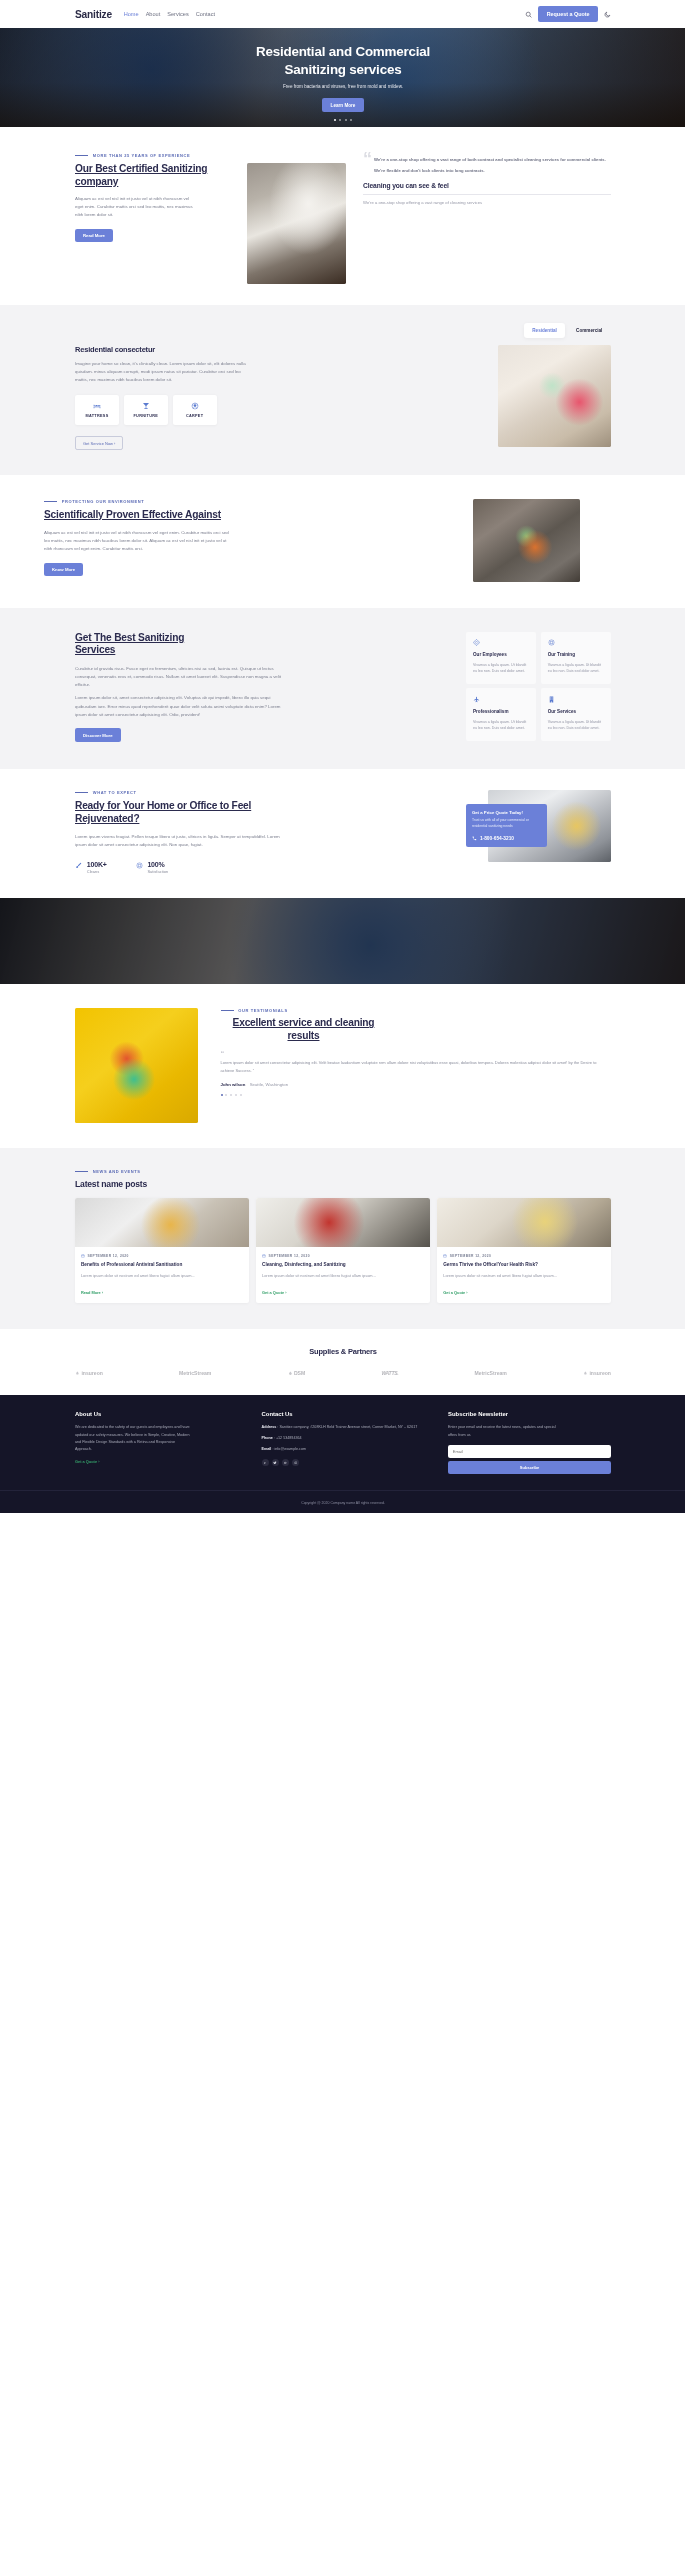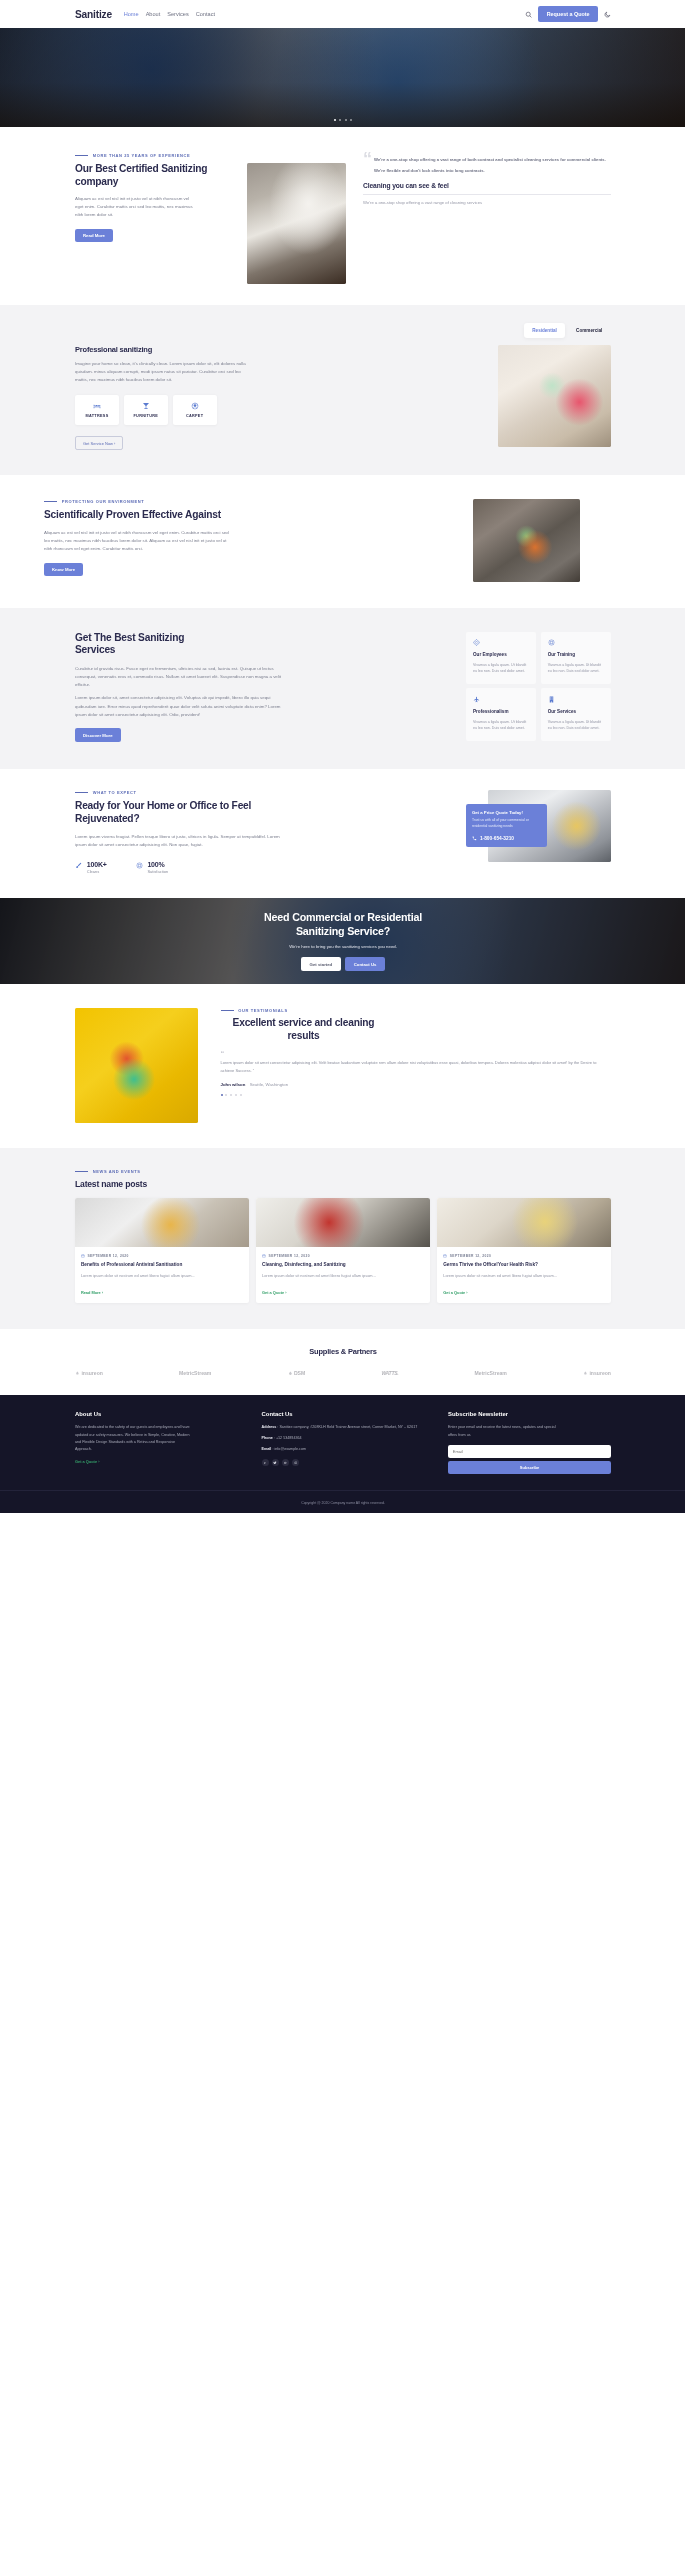--- a/index.html
+++ b/index.html
@@ -60,21 +60,21 @@
   }
   .hero-dots { position: absolute; bottom: 5.9px; left: 0; right: 0; display: flex; justify-content: center; gap: 3.2px; z-index: 3; }
   .hero-dots i { width: 2.1px; height: 2.1px; border-radius: 50%; background: rgba(255,255,255,.55); display: block; }
   .hero-dots i.on { background: #fff; }
 
   
   .eyebrow { display: flex; align-items: center; gap: 4.8px; margin-bottom: 4.8px; }
   .eyebrow .line { width: 13px; height: 0.8px; background: #5b6bb5; display: block; }
   .eyebrow span { font-size: 4px; letter-spacing: 0.6px; font-weight: bold; color: #5b6bb5; }
   h2.sec {
-    font-size: 10.2px; line-height: 1.25; color: #2b2b4e; font-weight: bold; letter-spacing: -0.2px;
+    font-size: 10.2px; line-height: 1.25; color: #2b2b4e; font-weight: bold; letter-spacing: -0.2px; text-decoration: underline;
   }
   p.body { font-size: 4.4px; line-height: 1.85; color: #7b7e8e; }
   .btn-primary {
     background: #6b80d8; border: none; color: #fff; font-size: 4.3px; font-weight: bold;
     padding: 4.3px 8px; border-radius: 2.1px; cursor: pointer;
   }
 
   
   .about { padding: 26px 0 21.4px; background:#fff; }
   .about-grid { display: grid; grid-template-columns: 155px 99px 1fr; gap: 17px; }
@@ -276,20 +276,28 @@
         <svg class="moon-icon" viewBox="0 0 24 24" fill="none" stroke="currentColor" stroke-width="2">
             <path d="M20 14.5A8.5 8.5 0 1 1 9.5 4a7 7 0 0 0 10.5 10.5z"></path>
           </svg>
       </span>
     </div>
   </div>
 </header>
 
 <section class="hero">
   <div class="hero-bg"></div>
+  <div class="hero-inner">
+    <h1>
+      <span>Residential and Commercial</span><br>
+      <span>Sanitizing services</span>
+    </h1>
+    <p>Free from bacteria and viruses, free from mold and mildew.</p>
+    <button class="btn-hero">Learn More</button>
+  </div>
   <div class="hero-dots">
     <i class="on"></i>
     <i></i>
     <i></i>
     <i></i>
   </div>
 </section>
 
 <section class="about">
   <div class="wrap about-grid">
@@ -316,21 +324,21 @@
 </section>
 
 <section class="residential">
   <div class="wrap">
     <div class="tabs">
       <button class="tab active">Residential</button>
       <button class="tab">Commercial</button>
     </div>
     <div class="res-grid">
       <div>
-        <div class="res-h">Professional sanitizing</div>
+        <div class="res-h">Residential consectetur</div>
         <p class="body" style="max-width:177px;">Imagine your home so clean, it's clinically clean. Lorem ipsum dolor sit, elit dolores nulla quisdam. minus aliquam corrupti, modi ipsum natus sit pariatur. Curabitur orci sed leo mattis, nec maximus nibh faucibus lorem dolor sit.</p>
         <div class="svc-cards">
           <div class="svc-card">
             <svg viewBox="0 0 24 24" fill="currentColor">
                 <path d="M2 8h2v5H2zM5 9h6a3 3 0 0 1 3 3v1H5zM14.5 10H22v3h-7.5zM2 14h20v2H2zM2 16h2v3H2zM20 16h2v3h-2z"></path>
                 <circle cx="8" cy="10.5" r="1.4" fill="#fff"></circle>
               </svg>
             <span>MATTRESS</span>
           </div>
           <div class="svc-card">
@@ -457,31 +465,20 @@
             </svg>
           <span>1-800-654-3210</span>
         </div>
       </div>
     </div>
   </div>
 </section>
 
 <section class="cta">
   <div class="cta-bg"></div>
-  <div class="cta-inner">
-    <h2>
-      <span>Need Commercial or Residential</span><br>
-      <span>Sanitizing Service?</span>
-    </h2>
-    <p>We're here to bring you the sanitizing services you need.</p>
-    <div class="cta-btns">
-      <button class="btn-white">Get started</button>
-      <button class="btn-blue">Contact Us</button>
-    </div>
-  </div>
 </section>
 
 <section class="testi">
   <div class="wrap testi-grid">
     <div class="testi-img"></div>
     <div>
       <div class="eyebrow">
         <span class="line"></span>
         <span>OUR TESTIMONIALS</span>
       </div>

